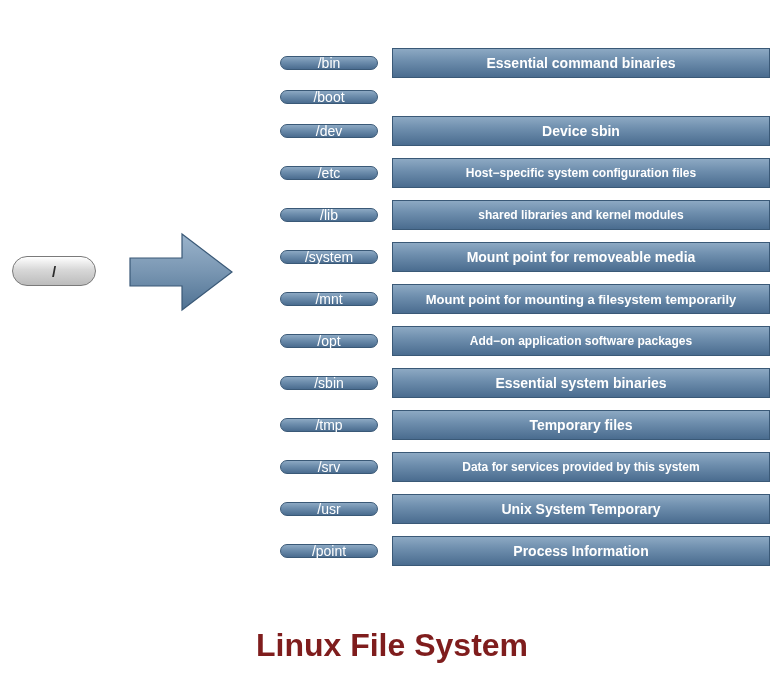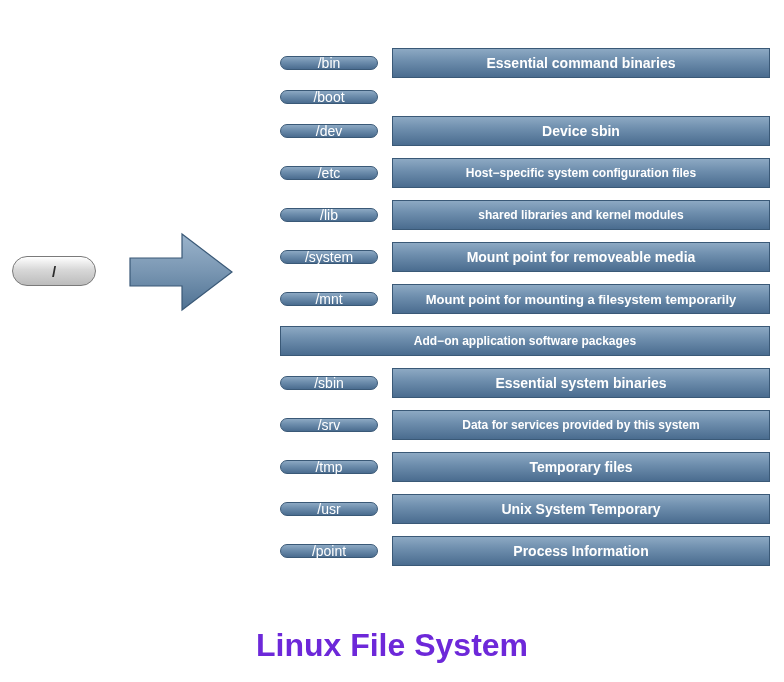--- a/index.html
+++ b/index.html
@@ -81,21 +81,21 @@
     white-space: nowrap;
   }
   .desc-box.small { font-size: 12px; }
   .desc-box.xsmall { font-size: 13px; justify-content: center; }
   .title {
     position: absolute;
     bottom: 18px;
     left: 0;
     width: 100%;
     text-align: center;
-    color: #6d28d9;
+    color: #7f1d1d;
     font-size: 32px;
     font-weight: bold;
   }
 </style>
 </head>
 <body>
 
 <div class="diagram-container">
 
   <div class="root-pill">
@@ -161,46 +161,49 @@
       </div>
       <div class="row">
         <div class="dir-pill">
           <span>/mnt</span>
         </div>
         <div class="desc-box xsmall">
           <span>Mount point for mounting a filesystem temporarily</span>
         </div>
       </div>
       <div class="row">
+        <div class="dir-pill">
+          <span>/opt</span>
+        </div>
         <div class="desc-box small">
           <span>Add−on application software packages</span>
         </div>
       </div>
       <div class="row">
         <div class="dir-pill">
           <span>/sbin</span>
         </div>
         <div class="desc-box">
           <span>Essential system binaries</span>
         </div>
       </div>
       <div class="row">
         <div class="dir-pill">
+          <span>/tmp</span>
+        </div>
+        <div class="desc-box">
+          <span>Temporary files</span>
+        </div>
+      </div>
+      <div class="row">
+        <div class="dir-pill">
           <span>/srv</span>
         </div>
         <div class="desc-box small">
           <span>Data for services provided by this system</span>
-        </div>
-      </div>
-      <div class="row">
-        <div class="dir-pill">
-          <span>/tmp</span>
-        </div>
-        <div class="desc-box">
-          <span>Temporary files</span>
         </div>
       </div>
       <div class="row">
         <div class="dir-pill">
           <span>/usr</span>
         </div>
         <div class="desc-box">
           <span>Unix System Temporary</span>
         </div>
       </div>

